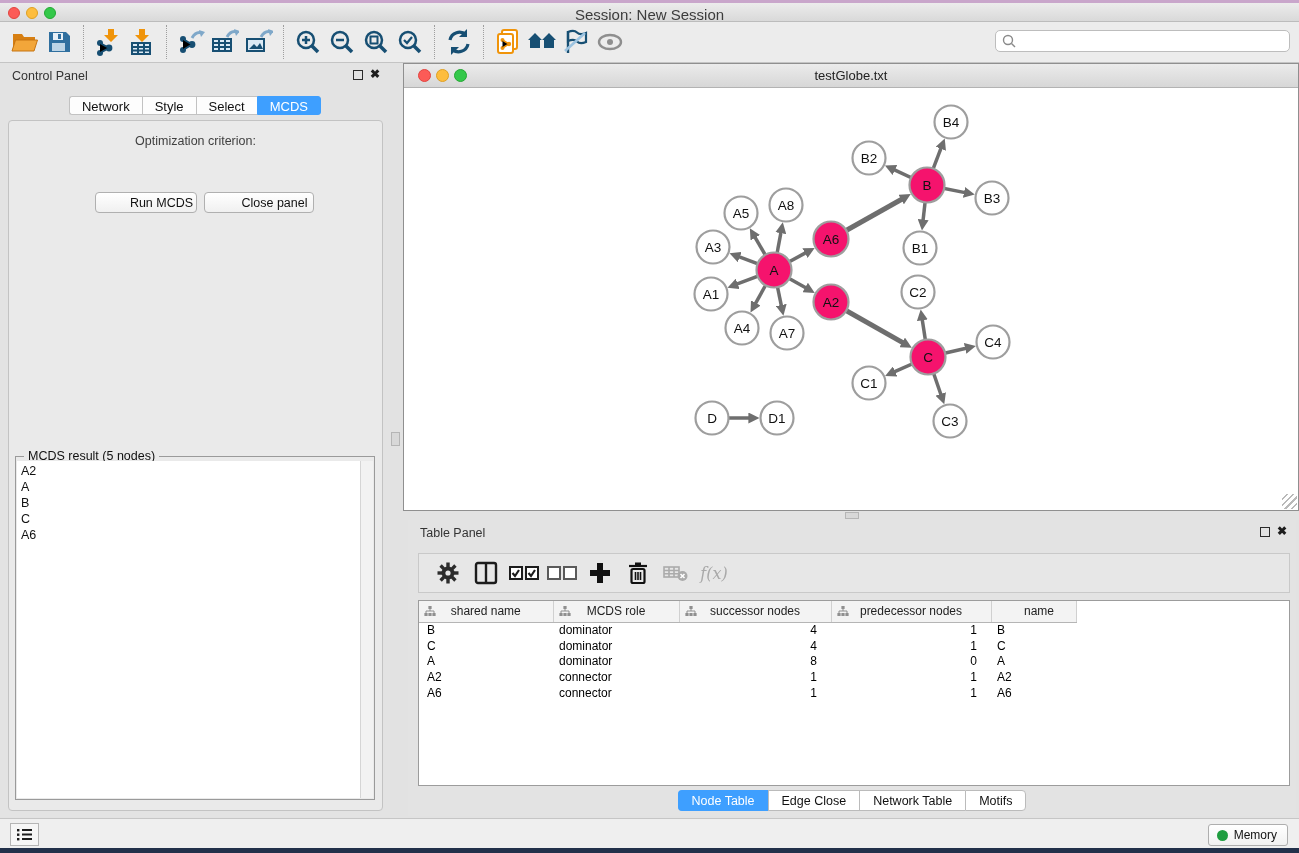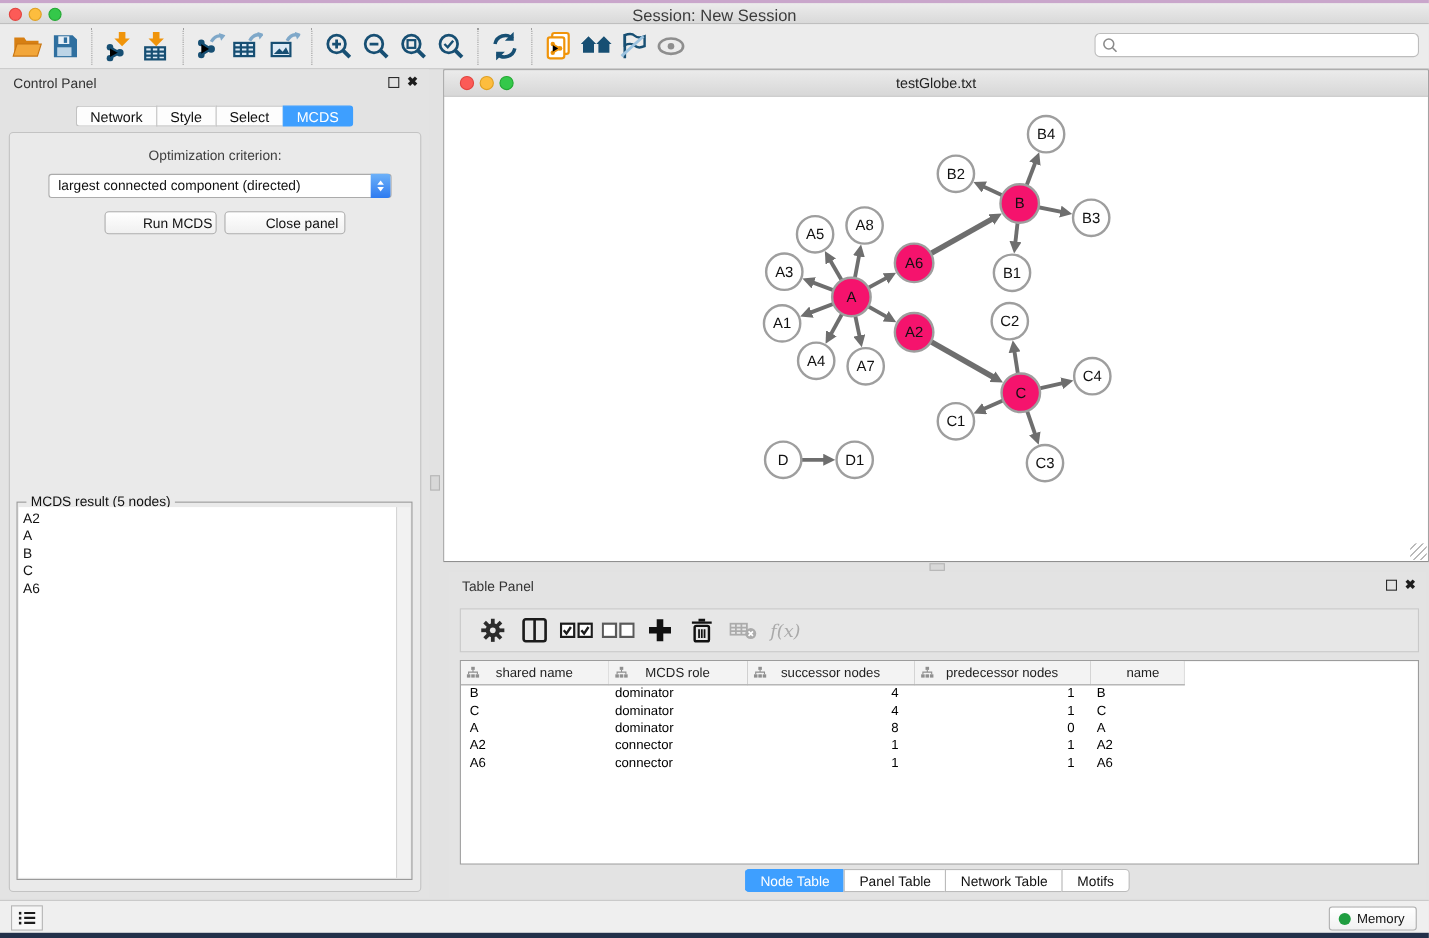--- a/index.html
+++ b/index.html
@@ -290,27 +290,20 @@
       <span class="close-btn" id="cp-close">✖</span>
     </div>
     <div id="ctrl-tabs">
         <div class="ctab">Network</div>
         <div class="ctab">Style</div>
         <div class="ctab">Select</div>
         <div class="ctab active">MCDS</div>
       </div>
     <div id="cp-content">
       <div id="opt-label">Optimization criterion:</div>
-      <div id="opt-select">
-        <span>largest connected component (directed)</span>
-        <span class="stepper">
-          <span class="chev up"></span>
-            <span class="chev dn"></span>
-        </span>
-      </div>
       <button class="cp-btn" id="run-btn">Run MCDS</button>
       <button class="cp-btn" id="closep-btn">Close panel</button>
 
       <div id="mcds-fieldset">
         <span id="mcds-legend">MCDS result (5 nodes)</span>
         <div id="mcds-list">
             <div class="item">A2</div>
             <div class="item">A</div>
             <div class="item">B</div>
             <div class="item">C</div>
@@ -602,21 +595,21 @@
               <td class="num">1</td>
               <td class="num">1</td>
               <td>A6</td>
             </tr>
           </tbody>
       </table>
     </div>
 
     <div id="tp-tabs">
         <div class="ttab active">Node Table</div>
-        <div class="ttab">Panel Table</div>
+        <div class="ttab">Edge Close</div>
         <div class="ttab">Network Table</div>
         <div class="ttab">Motifs</div>
       </div>
   </div>
 
   <div id="status-bar">
     <span id="menu-btn">
       <svg width="16" height="13" viewBox="0 0 16 13">
           <g stroke="#1c1c1c" stroke-width="2">
             <path d="M5 2h10M5 6.5h10M5 11h10"></path>

